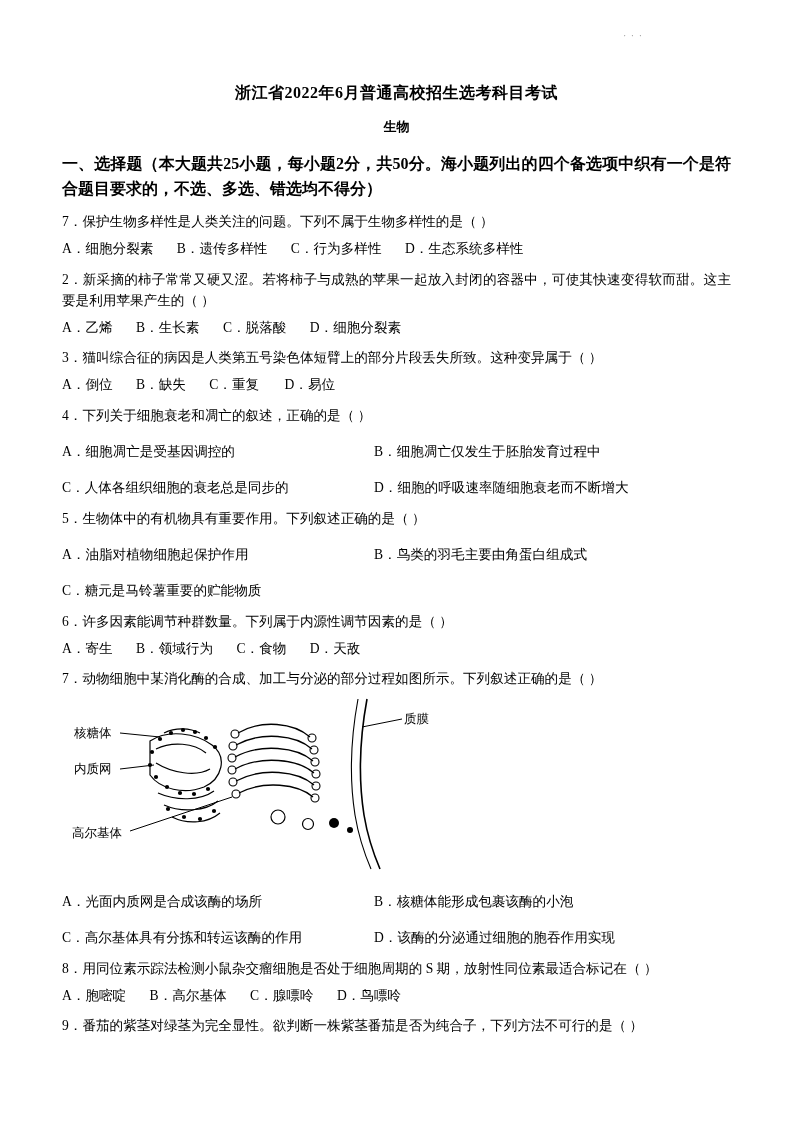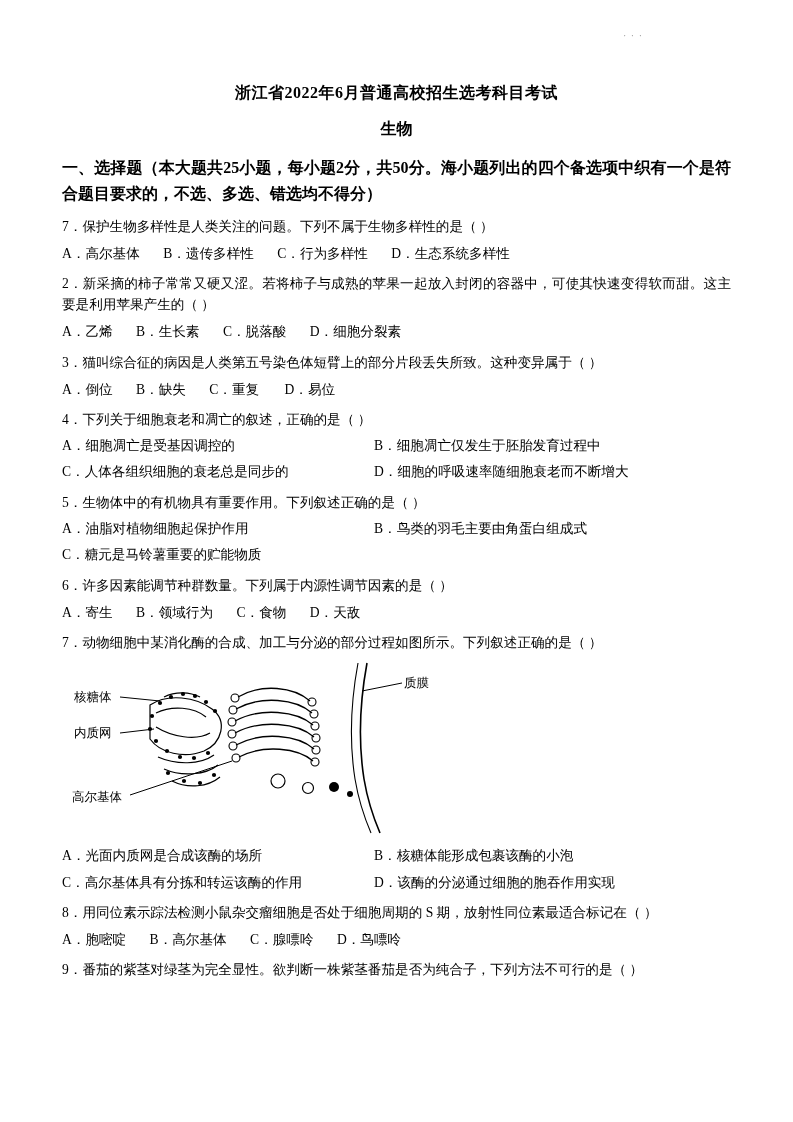--- a/index.html
+++ b/index.html
@@ -26,21 +26,21 @@
     text-align: center;
     font-size: 16px;
     font-weight: bold;
     letter-spacing: 0.5px;
     margin-top: 22px;
     margin-bottom: 0;
     line-height: 1.4;
   }
   .doc-subtitle {
     text-align: center;
-    font-size: 16px;
+    font-size: 13px;
     font-weight: bold;
     margin-top: 14px;
     margin-bottom: 14px;
     line-height: 1.4;
   }
   .section-heading {
     font-size: 16px;
     font-weight: bold;
     line-height: 1.62;
     margin-top: 14px;
@@ -63,21 +63,21 @@
     white-space: nowrap;
   }
   .opt {
     display: inline-block;
   }
   .opt-inline-gap-1 { margin-left: 20px; }
   .opt-inline-gap-2 { margin-left: 22px; }
   .opt-grid2 {
     font-size: 13.6px;
     line-height: 1.5;
-    margin-top: 6px;
+    margin-top: 16px;
     display: flex;
   }
   .opt-grid2 > .cell-a {
     width: 312px;
     flex: 0 0 312px;
   }
   .opt-grid2 > .cell-b {
     flex: 1 1 auto;
   }
   .figure-wrap {
@@ -104,21 +104,21 @@
 
   <div class="hdr-dots">· · ·</div>
 
   <div class="doc-title">浙江省2022年6月普通高校招生选考科目考试</div>
   <div class="doc-subtitle">生物</div>
 
   <div class="section-heading">一、选择题（本大题共25小题，每小题2分，共50分。海小题列出的四个备选项中织有一个是符合题目要求的，不选、多选、错选均不得分）</div>
 
   <div class="q-stem">7．保护生物多样性是人类关注的问题。下列不属于生物多样性的是（      ）</div>
   <div class="opt-row">
-    <span class="opt">A．高尔基体</span>
+    <span class="opt">A．细胞分裂素</span>
     <span class="opt opt-inline-gap-1">B．遗传多样性</span>
     <span class="opt opt-inline-gap-1">C．行为多样性</span>
     <span class="opt opt-inline-gap-1">D．生态系统多样性</span>
   </div>
 
   <div class="q-stem">2．新采摘的柿子常常又硬又涩。若将柿子与成熟的苹果一起放入封闭的容器中，可使其快速变得软而甜。这主要是利用苹果产生的（      ）</div>
   <div class="opt-row">
     <span class="opt">A．乙烯</span>
     <span class="opt opt-inline-gap-1">B．生长素</span>
     <span class="opt opt-inline-gap-1">C．脱落酸</span>

